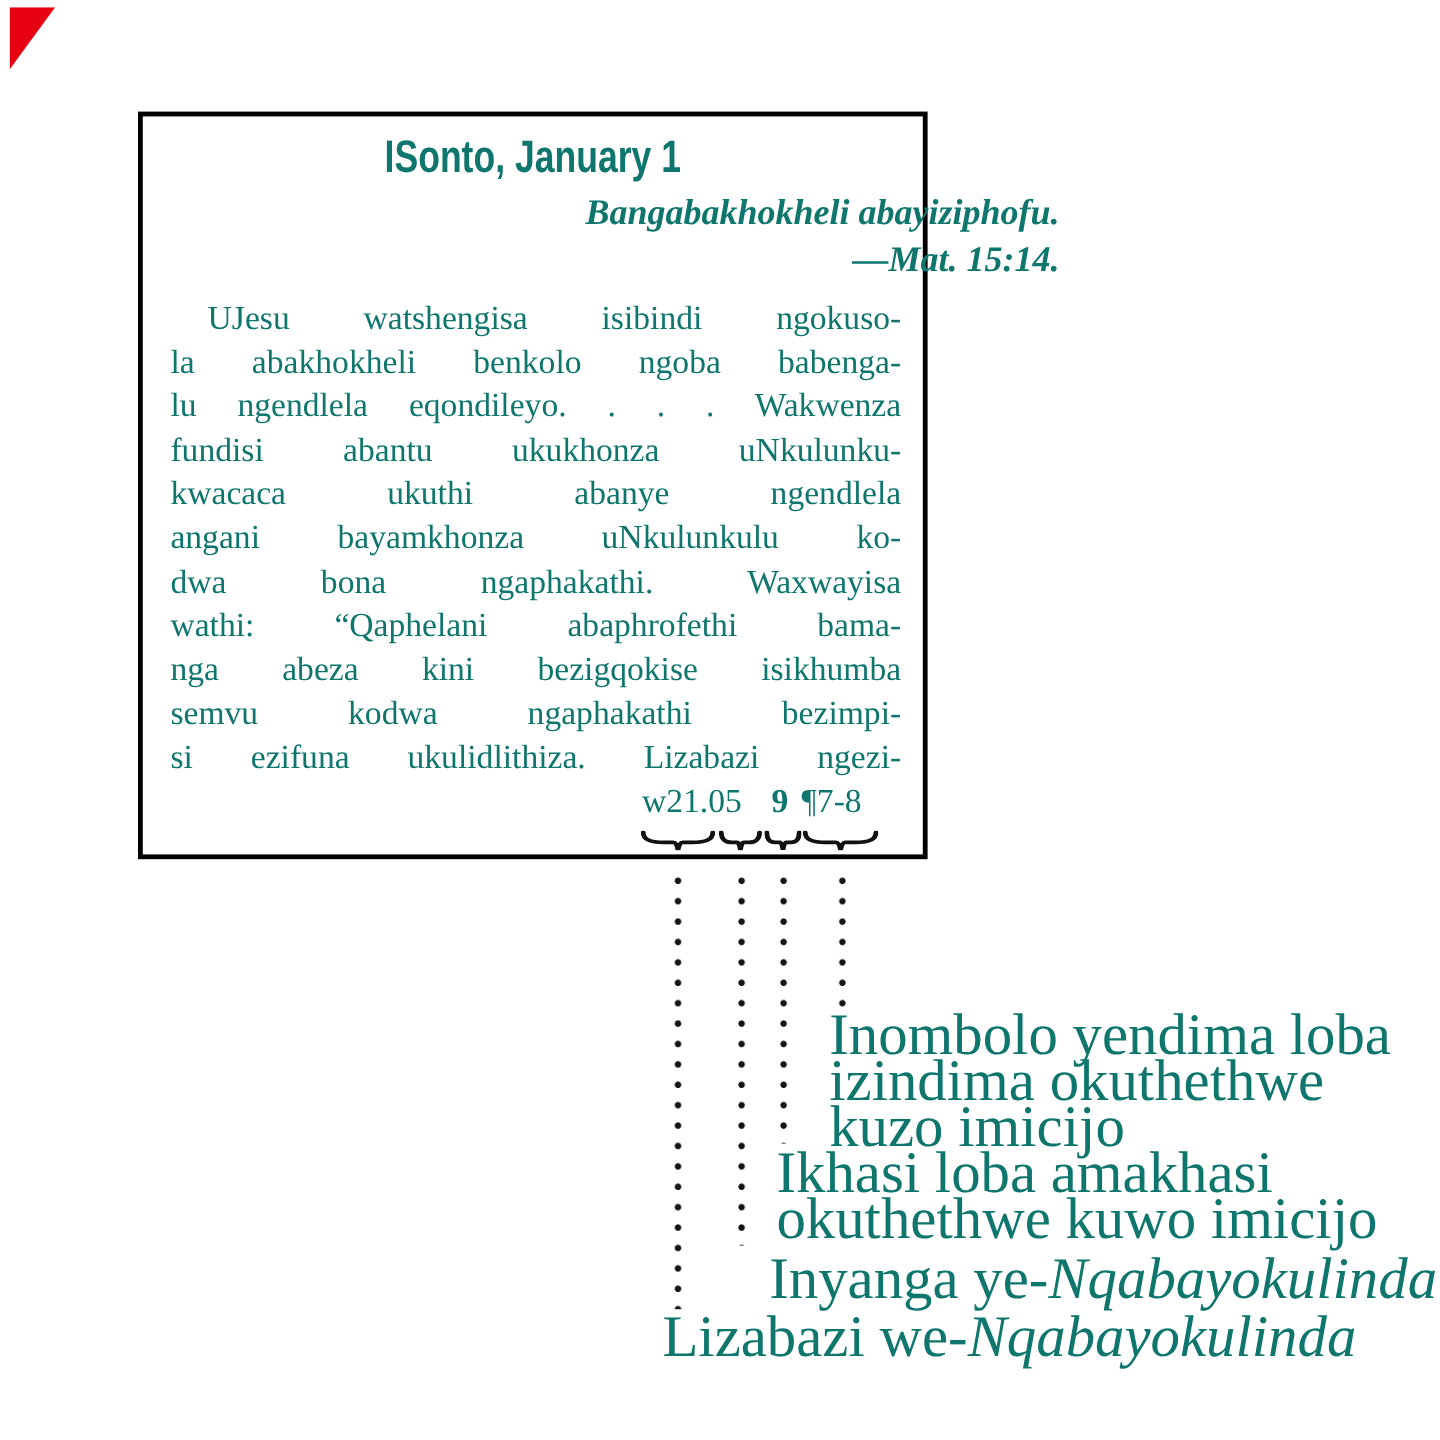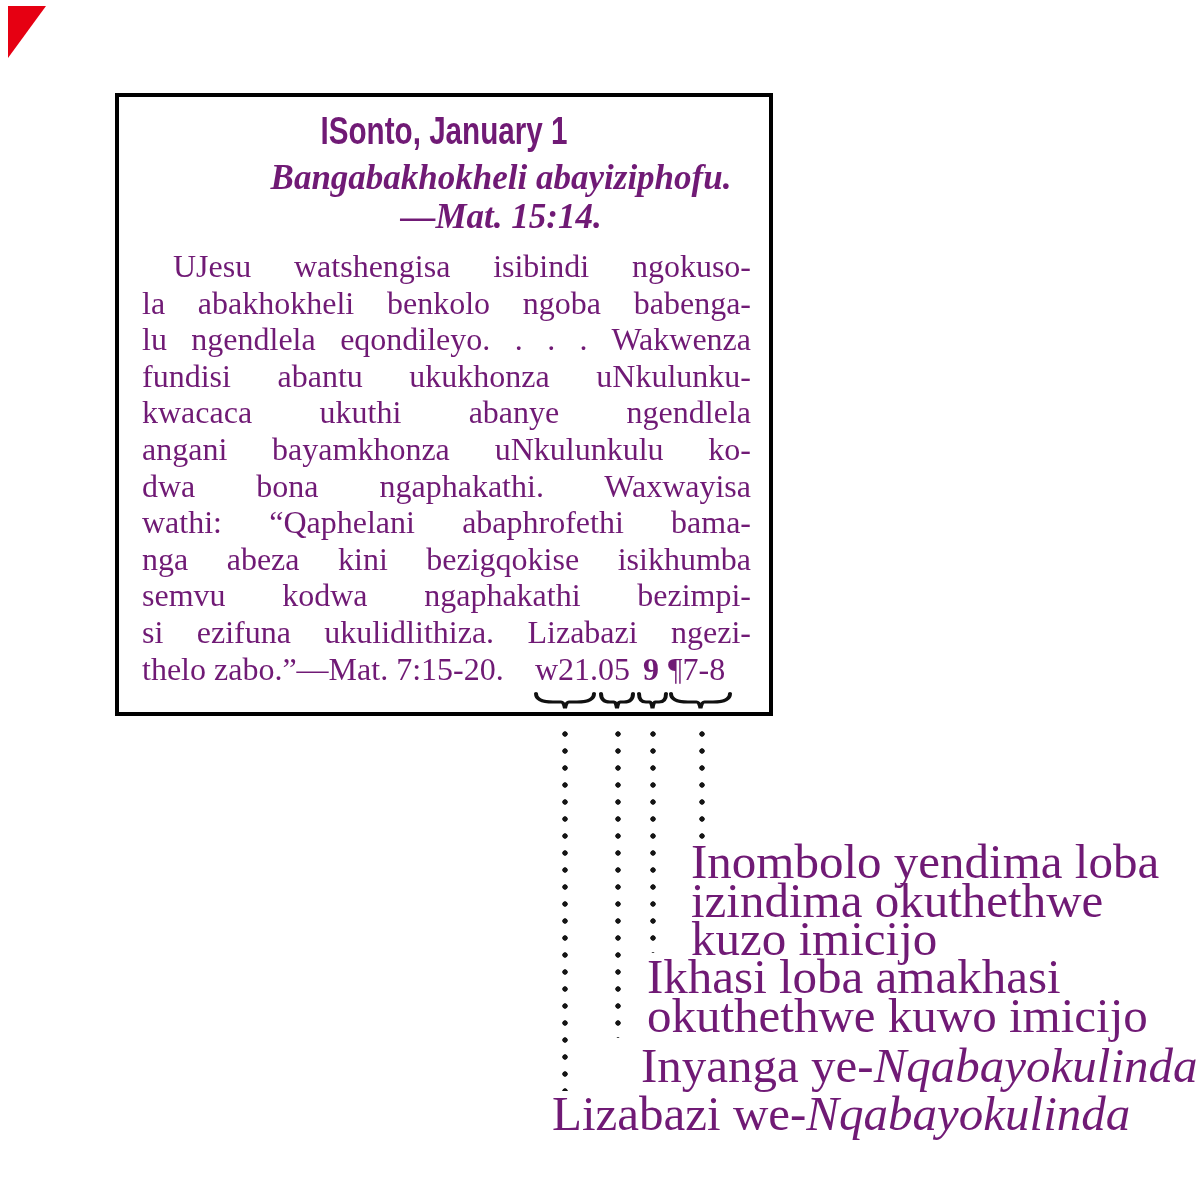--- a/index.html
+++ b/index.html
@@ -1,33 +1,33 @@
 <!DOCTYPE html>
 <html><head>
 <meta charset="utf-8">
 <style>
   html,body{margin:0;padding:0;background:#ffffff;}
   .page{position:relative;width:1200px;height:1200px;background:#ffffff;overflow:hidden;
-        font-family:"Liberation Serif", serif;color:#701a75;}
+        font-family:"Liberation Serif", serif;color:#0f766e;}
 
   
   .corner-flag{position:absolute;left:8px;top:6px;width:38px;height:52px;}
 
   
   .card{position:absolute;left:115px;top:93px;width:658px;height:623px;
         border:4px solid #000;box-sizing:border-box;background:#fff;}
 
   .card-title{position:absolute;left:119px;top:111px;width:650px;text-align:center;
         font-family:"Liberation Sans", sans-serif;font-weight:700;font-size:38px;line-height:40px;
         transform:scaleX(0.78);transform-origin:50% 50%;white-space:nowrap;}
 
-  .theme{position:absolute;left:119px;top:159px;width:764px;text-align:center;
-        font-style:italic;font-weight:700;font-size:35px;line-height:38.8px;}
+  .theme{position:absolute;left:119px;top:159px;width:764px;text-align:right;
+        font-style:italic;font-weight:700;font-size:30px;line-height:38.8px;}
 
-  .body-col{position:absolute;left:142px;top:248px;width:609px;font-size:32px;line-height:36.6px;}
+  .body-col{position:absolute;left:142px;top:248px;width:609px;font-size:28px;line-height:36.6px;}
   .bl{text-align:justify;text-align-last:justify;white-space:normal;}
   .bl-first{text-indent:31px;}
   .bl-last{position:relative;text-align:left;height:36.6px;}
   .cit{position:absolute;top:0;white-space:nowrap;}
   .cit-journal{left:393px;}
   .cit-page{left:501px;font-weight:700;}
   .cit-pars{left:526px;}
 
   
   .brace{position:absolute;height:17px;}
@@ -79,21 +79,20 @@
     <div class="bl">lu ngendlela eqondileyo. . . . Wakwenza</div>
     <div class="bl">fundisi abantu ukukhonza uNkulunku-</div>
     <div class="bl">kwacaca ukuthi abanye ngendlela</div>
     <div class="bl">angani bayamkhonza uNkulunkulu ko-</div>
     <div class="bl">dwa bona ngaphakathi. Waxwayisa</div>
     <div class="bl">wathi: “Qaphelani abaphrofethi bama-</div>
     <div class="bl">nga abeza kini bezigqokise isikhumba</div>
     <div class="bl">semvu kodwa ngaphakathi bezimpi-</div>
     <div class="bl">si ezifuna ukulidlithiza. Lizabazi ngezi-</div>
     <div class="bl-last">
-      <span>thelo zabo.”—Mat. 7:15-20.</span>
       <span class="cit cit-journal">w21.05</span>
       <span class="cit cit-page">9</span>
       <span class="cit cit-pars">¶7-8</span>
     </div>
   </div>
 
   <div class="brace brace-year">
     <svg viewBox="0 0 62 22" preserveAspectRatio="none">
         <path d="M2,2 C2,10 8,13 19,13 L27,13 C29,13 30,15.5 31,21 C32,15.5 33,13 35,13 L43,13 C54,13 60,10 60,2"></path>
       </svg>

